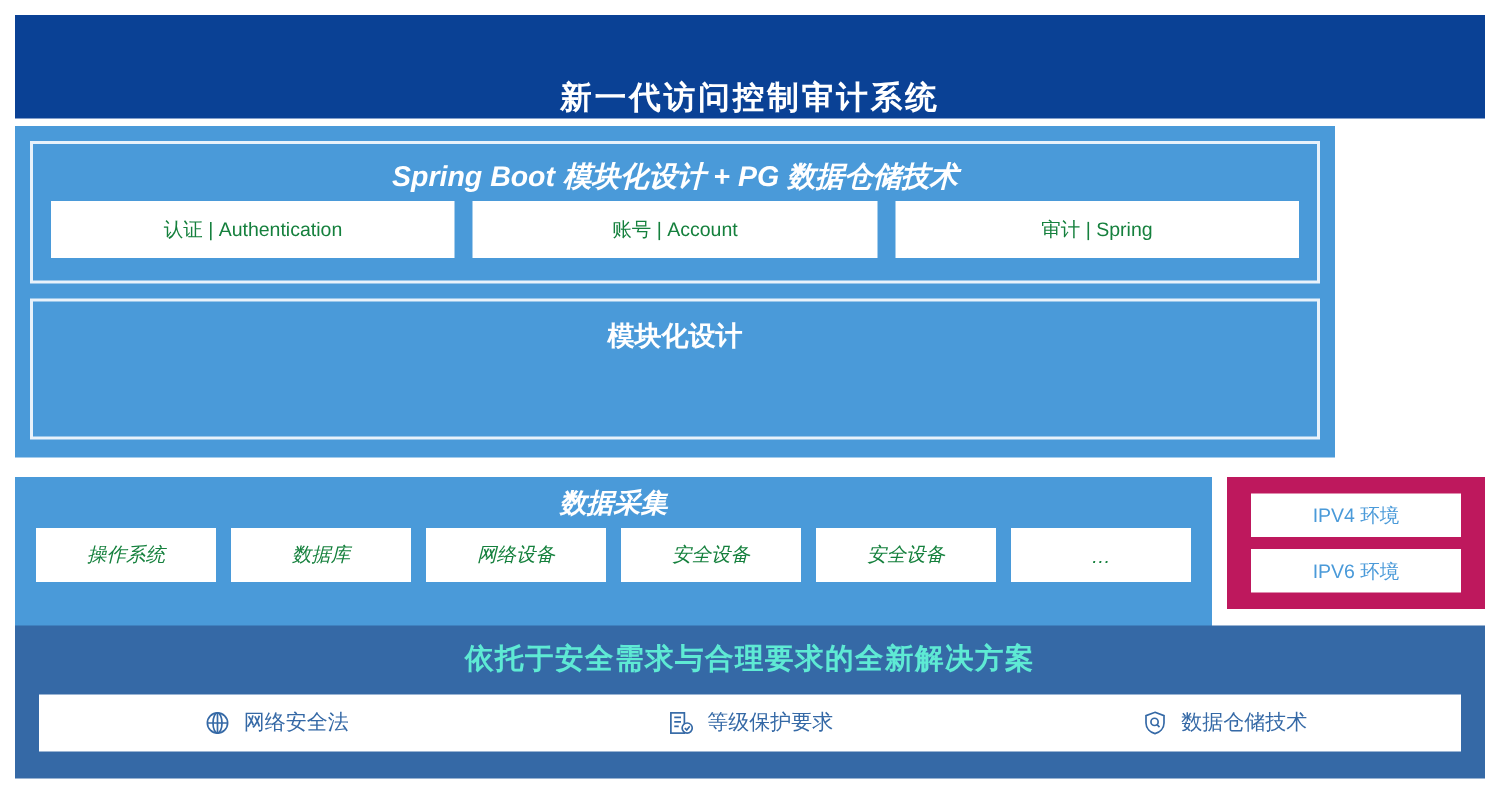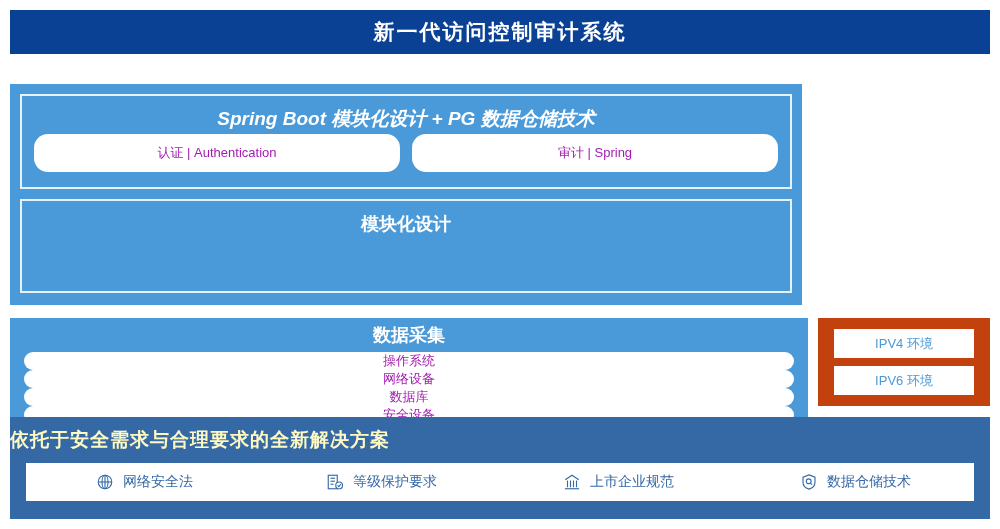--- a/index.html
+++ b/index.html
@@ -21,59 +21,60 @@
     background: #ffffff;
     box-sizing: border-box;
   }
 
   
   .header {
     position: absolute;
     left: 10px;
     top: 10px;
     width: 980px;
-    height: 44px;
+    height: 69px;
     background: #0a4195;
     display: flex;
-    align-items: center;
+    align-items: flex-end;
     justify-content: center;
   }
   .header-title {
     color: #ffffff;
     font-size: 21px;
     font-weight: bold;
     letter-spacing: 2px;
   }
 
   
   .panel {
     position: absolute;
     box-sizing: border-box;
   }
   .panel-app {
     left: 10px;
     top: 84px;
-    width: 792px;
+    width: 880px;
     height: 221px;
     background: #4a9ad9;
     padding: 10px;
   }
   .panel-collect {
     left: 10px;
     top: 318px;
     width: 798px;
     height: 108px;
     background: #4a9ad9;
+    font-style: italic;
   }
   .panel-ipv {
     left: 818px;
     top: 318px;
     width: 172px;
     height: 88px;
-    background: #c2410c;
+    background: #be185d;
     display: flex;
     flex-direction: column;
     align-items: center;
     justify-content: center;
     gap: 8px;
     text-align: right;
   }
   .panel-solution {
     left: 10px;
     top: 417px;
@@ -112,44 +113,43 @@
   }
 
   .row {
     display: flex;
     gap: 12px;
   }
 
   .chip {
     flex: 1 1 0;
     background: #ffffff;
-    color: #a21caf;
+    color: #15803d;
     font-size: 13px;
     height: 38px;
     display: flex;
     align-items: center;
     justify-content: center;
     box-sizing: border-box;
     white-space: nowrap;
-    border-radius: 14px;
   }
 
   
   .collect-title {
     text-align: center;
     color: #ffffff;
     font-size: 18px;
     font-weight: bold;
     line-height: 34px;
     height: 34px;
   }
   .collect-row {
     display: flex;
+    gap: 10px;
     padding: 0 14px;
-    flex-direction: column;
   }
   .collect-row .chip {
     height: 36px;
     font-size: 13px;
   }
 
   
   .ipv-chip {
     width: 140px;
     height: 29px;
@@ -157,21 +157,22 @@
     color: #4a9ad9;
     font-size: 13px;
     display: flex;
     align-items: center;
     justify-content: center;
     box-sizing: border-box;
   }
 
   
   .solution-title {
-    color: #fef9c3;
+    text-align: center;
+    color: #5eead4;
     font-size: 19px;
     font-weight: bold;
     line-height: 46px;
     height: 46px;
     letter-spacing: 1px;
   }
   .solution-row {
     display: flex;
     padding: 0 16px;
   }
@@ -210,36 +211,37 @@
   <div class="header">
     <div class="header-title">新一代访问控制审计系统</div>
   </div>
 
   <div class="panel panel-app">
 
     <div class="group group-auth">
       <div class="group-title italic">Spring Boot 模块化设计 + PG 数据仓储技术</div>
       <div class="row">
         <div class="chip">认证 | Authentication</div>
+        <div class="chip">账号 | Account</div>
         <div class="chip">审计 | Spring</div>
       </div>
     </div>
 
     <div class="group group-analytics">
       <div class="group-title">模块化设计</div>
     </div>
 
   </div>
 
   <div class="panel panel-collect">
     <div class="collect-title">数据采集</div>
     <div class="collect-row">
       <div class="chip">操作系统</div>
+      <div class="chip">数据库</div>
       <div class="chip">网络设备</div>
-      <div class="chip">数据库</div>
       <div class="chip">安全设备</div>
       <div class="chip">安全设备</div>
       <div class="chip">…</div>
     </div>
   </div>
 
   <div class="panel panel-ipv">
     <div class="ipv-chip">IPV4 环境</div>
     <div class="ipv-chip">IPV6 环境</div>
   </div>
@@ -267,33 +269,20 @@
             <line x1="6" y1="7" x2="12" y2="7"></line>
             <line x1="6" y1="11" x2="12" y2="11"></line>
             <line x1="6" y1="15" x2="10" y2="15"></line>
             <circle cx="17.5" cy="16.5" r="4.5" fill="#ffffff"></circle>
             <polyline points="15.4,16.6 17.1,18.3 19.8,14.9"></polyline>
           </svg>
         </span>
         <span>等级保护要求</span>
       </div>
 
-      <div class="solution-chip">
-        <span class="ico">
-          <svg viewBox="0 0 24 24" fill="none" stroke="#3569a6" stroke-width="1.5">
-            <polyline points="3,9 12,3 21,9"></polyline>
-            <line x1="2.5" y1="21" x2="21.5" y2="21"></line>
-            <line x1="6" y1="10" x2="6" y2="19"></line>
-            <line x1="10" y1="10" x2="10" y2="19"></line>
-            <line x1="14" y1="10" x2="14" y2="19"></line>
-            <line x1="18" y1="10" x2="18" y2="19"></line>
-          </svg>
-        </span>
-        <span>上市企业规范</span>
-      </div>
 
       <div class="solution-chip">
         <span class="ico">
           <svg viewBox="0 0 24 24" fill="none" stroke="#3569a6" stroke-width="1.5">
             <path d="M12 2.5 L20 5.5 V12 C20 17 16.2 20.4 12 21.5 C7.8 20.4 4 17 4 12 V5.5 Z"></path>
             <circle cx="11.6" cy="11" r="3.2"></circle>
             <line x1="13.9" y1="13.4" x2="16" y2="15.6"></line>
           </svg>
         </span>
         <span>数据仓储技术</span>

